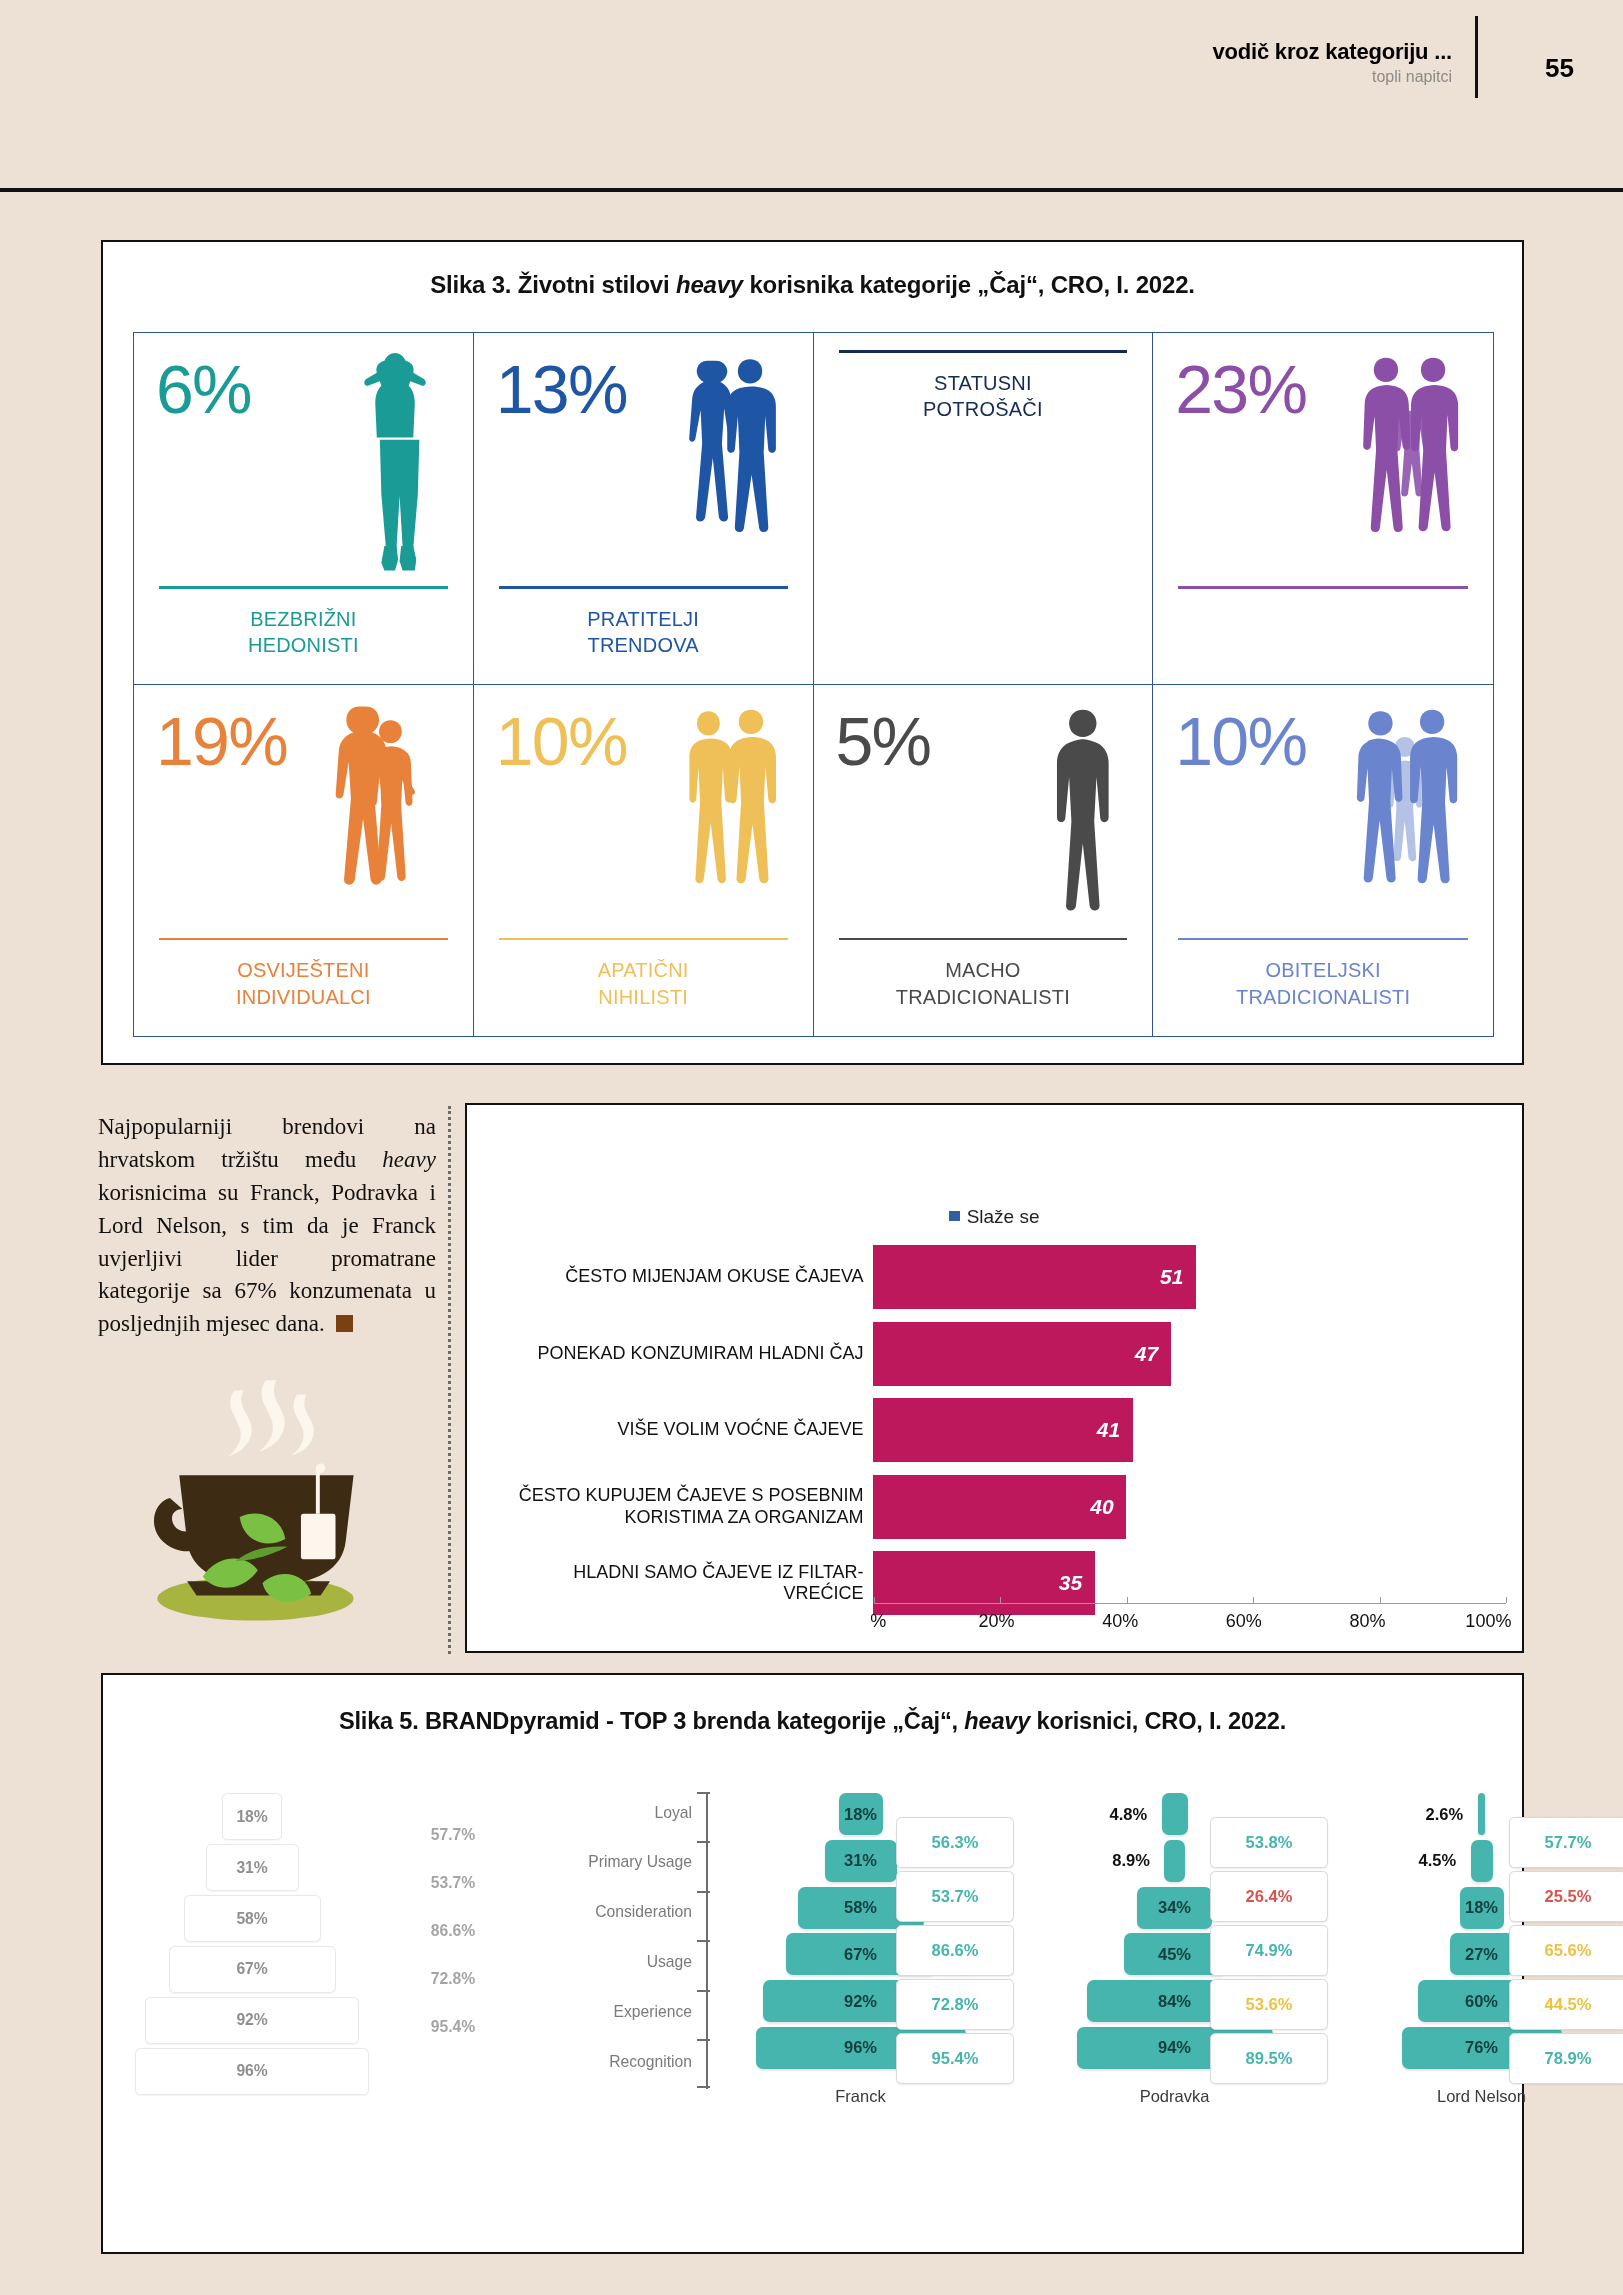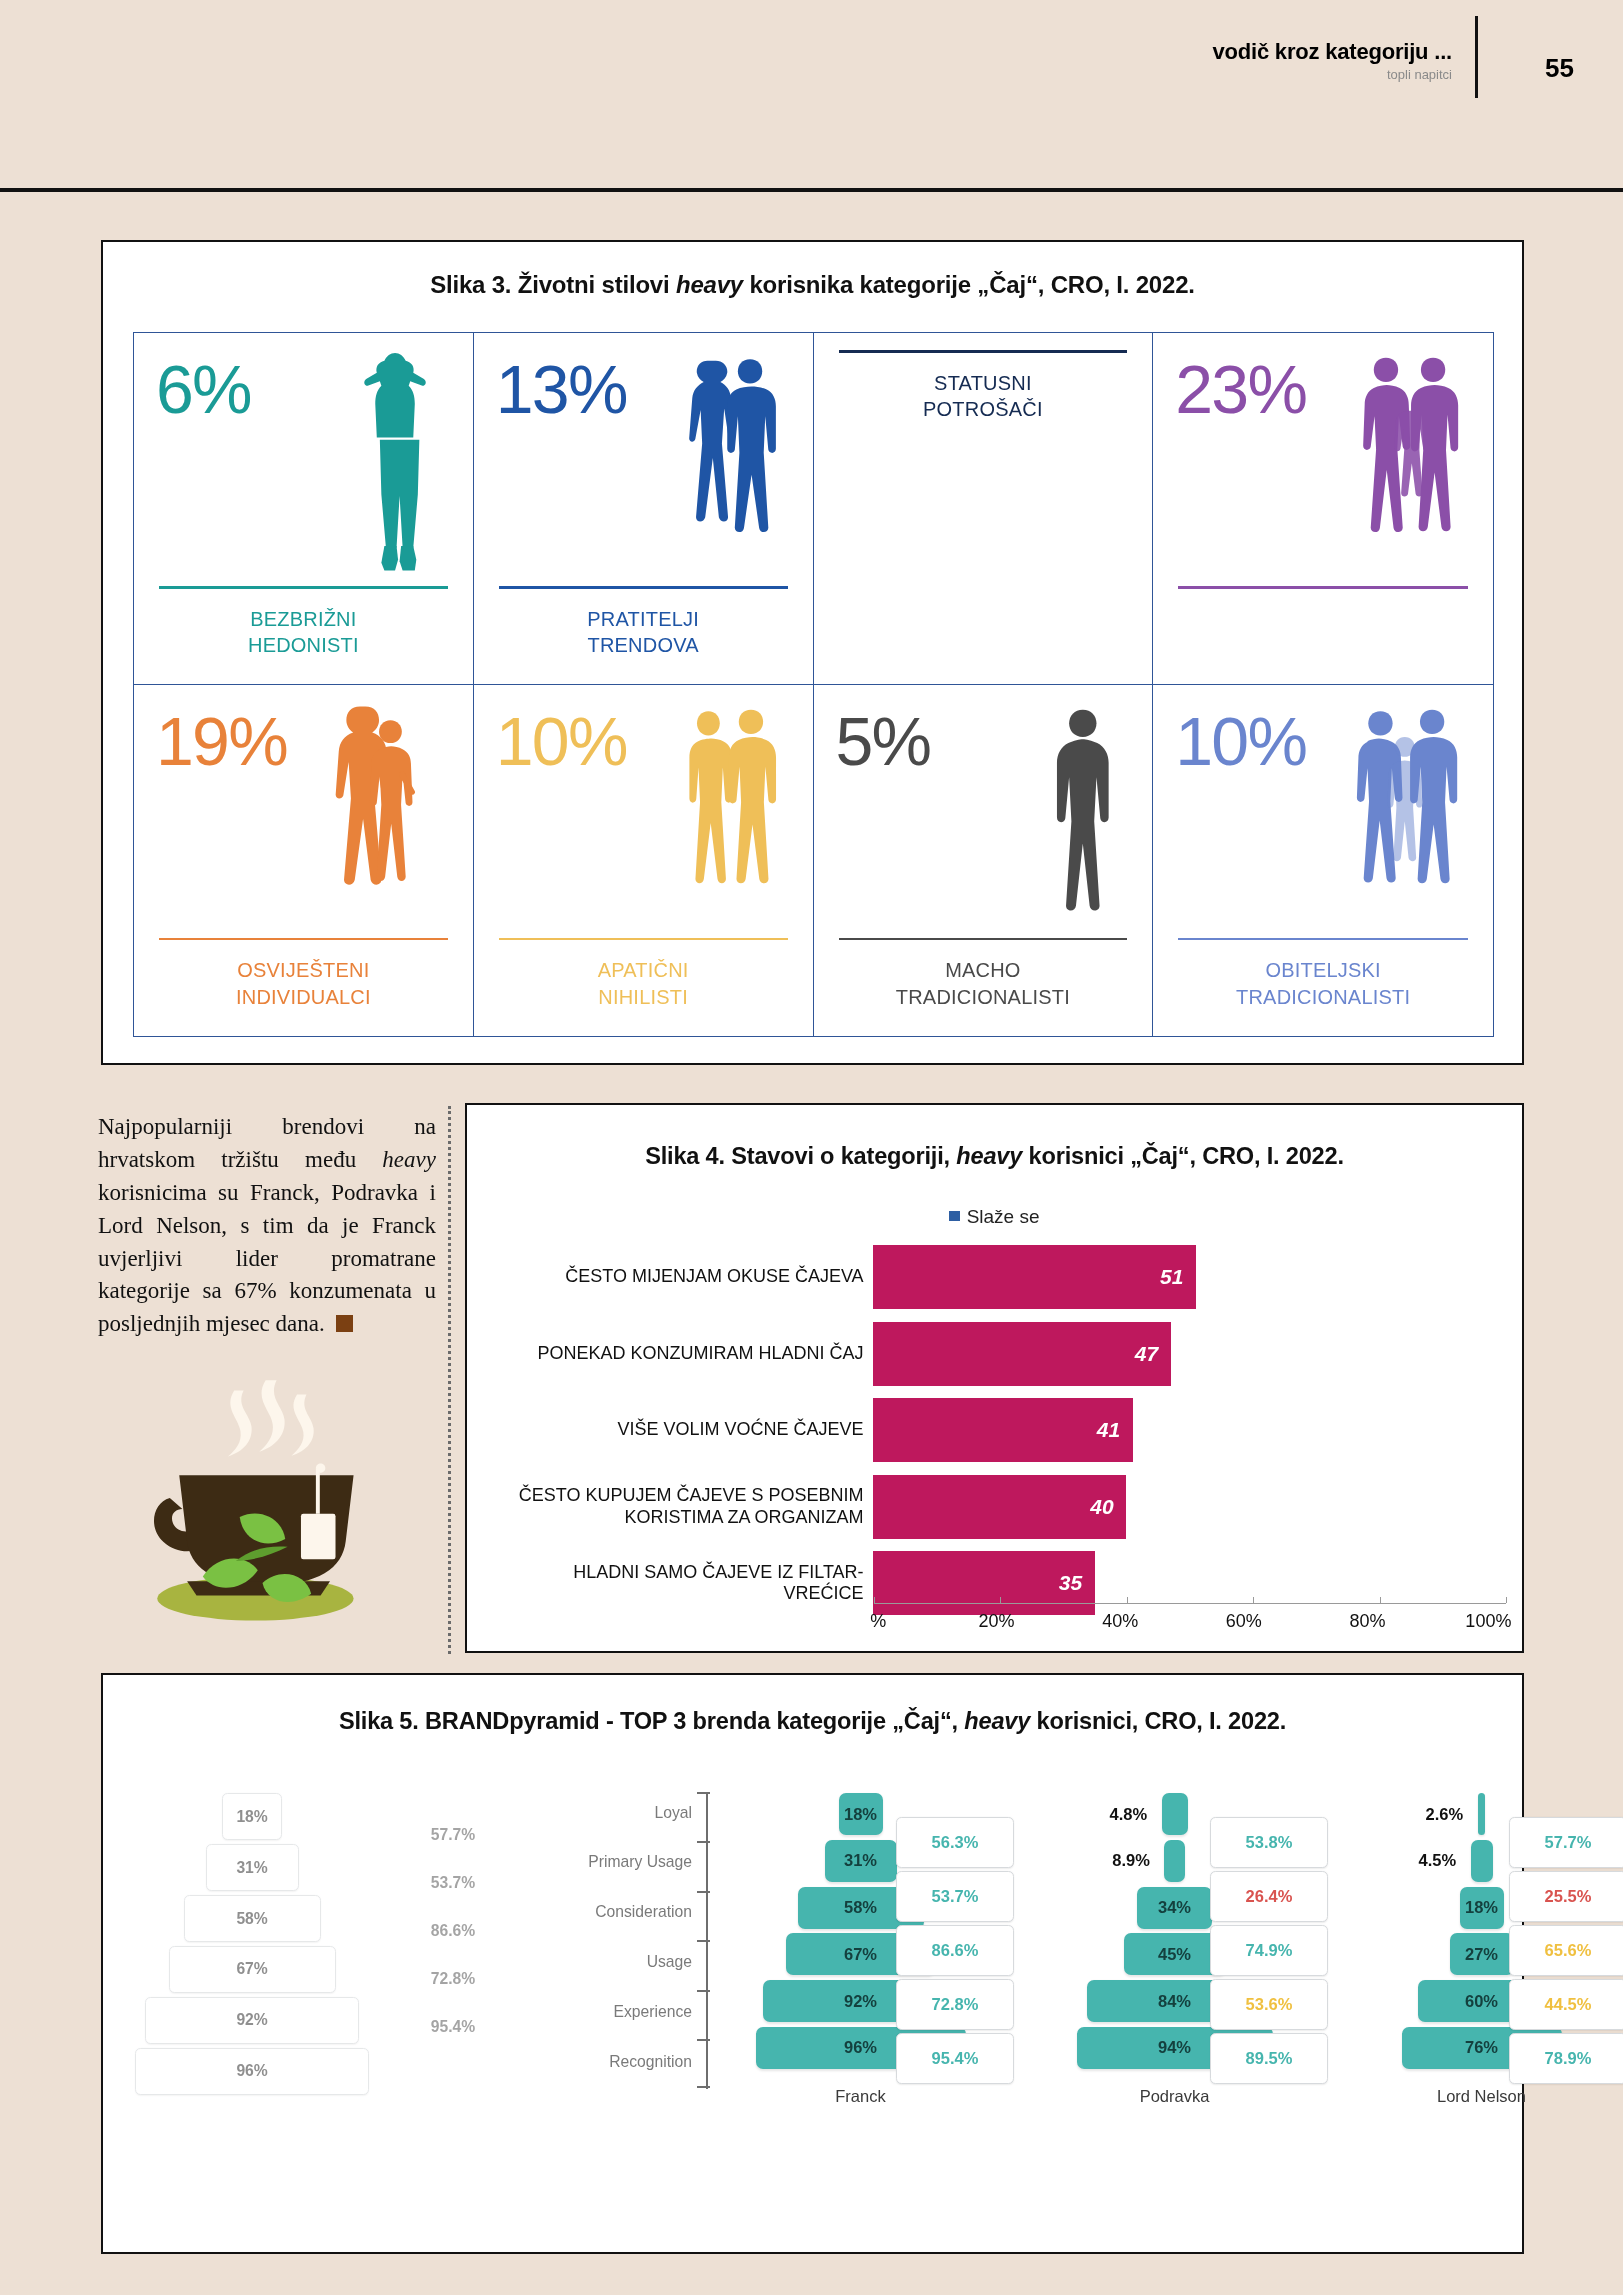--- a/index.html
+++ b/index.html
@@ -16,21 +16,21 @@
     position:absolute; top:0; left:0; width:1623px; height:182px;
   }
   .hdr-text{
     position:absolute; right:171px; top:38px; text-align:right;
   }
   .hdr-title{
     font-size:22px; font-weight:bold; color:#000; letter-spacing:-0.2px;
     line-height:1.25;
   }
   .hdr-sub{
-    font-size:13px; color:#8a8a8a; line-height:1.25; margin-top:1.6px;
+    font-size:16px; color:#8a8a8a; line-height:1.25; margin-top:1.6px;
   }
   .hdr-rule{
     position:absolute; right:145px; top:15.7px; width:3.1px; height:82px;
     background:#111;
   }
   .hdr-pageno{
     position:absolute; right:49px; top:53px;
     font-size:26px; font-weight:bold; color:#000;
   }
   .hdr-bottom-line{
@@ -424,23 +424,20 @@
     <path d="M252 134c0-8 12-8 12 0 0 5-6 6-6 6z" fill="#FDF6EC"></path>
     <rect x="233" y="192" width="44" height="58" rx="3" fill="#FDF6EC"></rect>
     <path d="M155 196c26-12 54 2 58 28-26 14-54 2-58-28z" fill="#7AC143"></path>
     <path d="M108 272c18-28 54-30 70-8-18 26-54 30-70 8z" fill="#7AC143"></path>
     <path d="M184 280c22-20 56-12 62 14-24 18-56 12-62-14z" fill="#7AC143"></path>
     <path d="M150 252c20-16 44-20 66-18-20 10-44 18-66 18z" fill="#5E9E2E"></path>
   </svg>
 </div>
 
 <div class="panel" id="panel-slika4">
-  <div class="fig-title s4-title">
-    <span>Slika 4. Stavovi o kategoriji, </span><i>heavy</i><span> korisnici „Čaj“, CRO, I. 2022.</span>
-  </div>
 
   <div class="s4-legend">
     <span class="legend-sq"></span><span>Slaže se</span>
   </div>
 
   <div class="s4-chart">
 
     <div class="s4-row">
       <div class="s4-cat">ČESTO MIJENJAM OKUSE ČAJEVA</div>
       <div class="s4-track">

